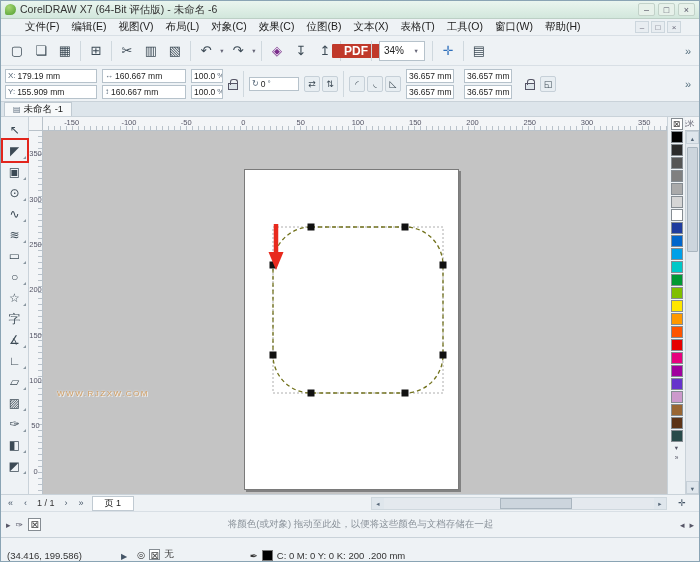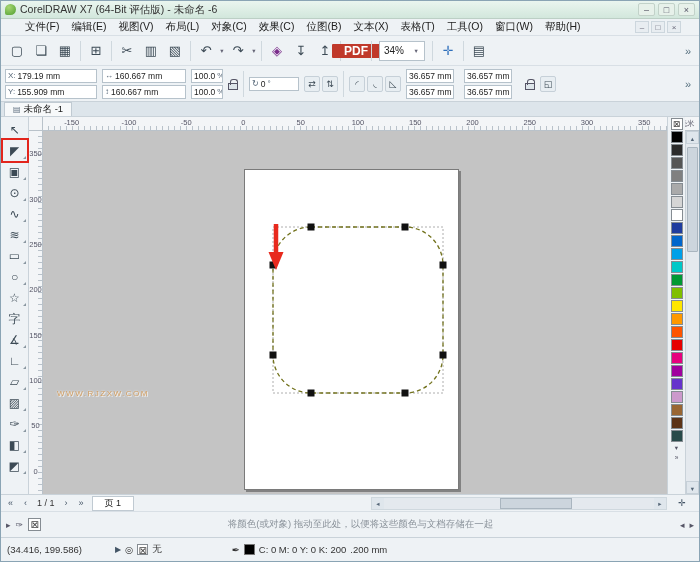--- a/index.html
+++ b/index.html
@@ -80,21 +80,21 @@
 .hscroll{margin-left:auto;width:296px;height:13px;background:#e4e9ee;border:1px solid #cfd8de;position:relative;flex:none}
 .hs-btn{position:absolute;top:0;bottom:0;width:12px;font-size:6.5px;color:#567;text-align:center;line-height:12px;background:#dfe6ec}
 .hthumb{position:absolute;left:128px;width:72px;top:0;bottom:0;background:#ccd5dd;border:1px solid #a9b5bf}
 .corner-nav{width:30px;display:flex;justify-content:center;color:#456;font-size:9px;flex:none}
 
 .docpal{height:26px;display:flex;align-items:center;background:#eef2f5;border-top:1px solid #d8dfe5;padding:0 5px;gap:5px;flex:none}
 .docpal .sm{font-size:9px;color:#556;flex:none}
 .mini-swatch{width:13px;height:13px;border:1px solid #858c92;background:#fff;font-size:10px;line-height:11px;text-align:center;color:#444;flex:none}
 .docpal-hint{flex:1;text-align:center;color:#8a929a;font-size:9.5px;white-space:nowrap;overflow:hidden}
 
-.statusbar{height:24px;display:flex;align-items:center;background:#eef2f5;border-top:1px solid #c9d2d9;padding:0 6px;font-size:9.5px;color:#333;flex:none}
+.statusbar{height:24px;display:flex;align-items:flex-end;background:#eef2f5;border-top:1px solid #c9d2d9;padding:0 6px;font-size:9.5px;color:#333;gap:6px;flex:none}
 .sb-coords{width:104px;flex:none}
 .sb-expand{width:14px;text-align:center;color:#456;font-size:8px;flex:none}
 .sb-msg{flex:1;white-space:nowrap;overflow:hidden}
 .sb-group{display:flex;align-items:center;gap:4px;flex:none}
 .sb-fill{margin-right:70px}
 .sq10{width:11px;height:11px;border:1px solid #777;flex:none}
 </style>
 </head>
 <body>
 

